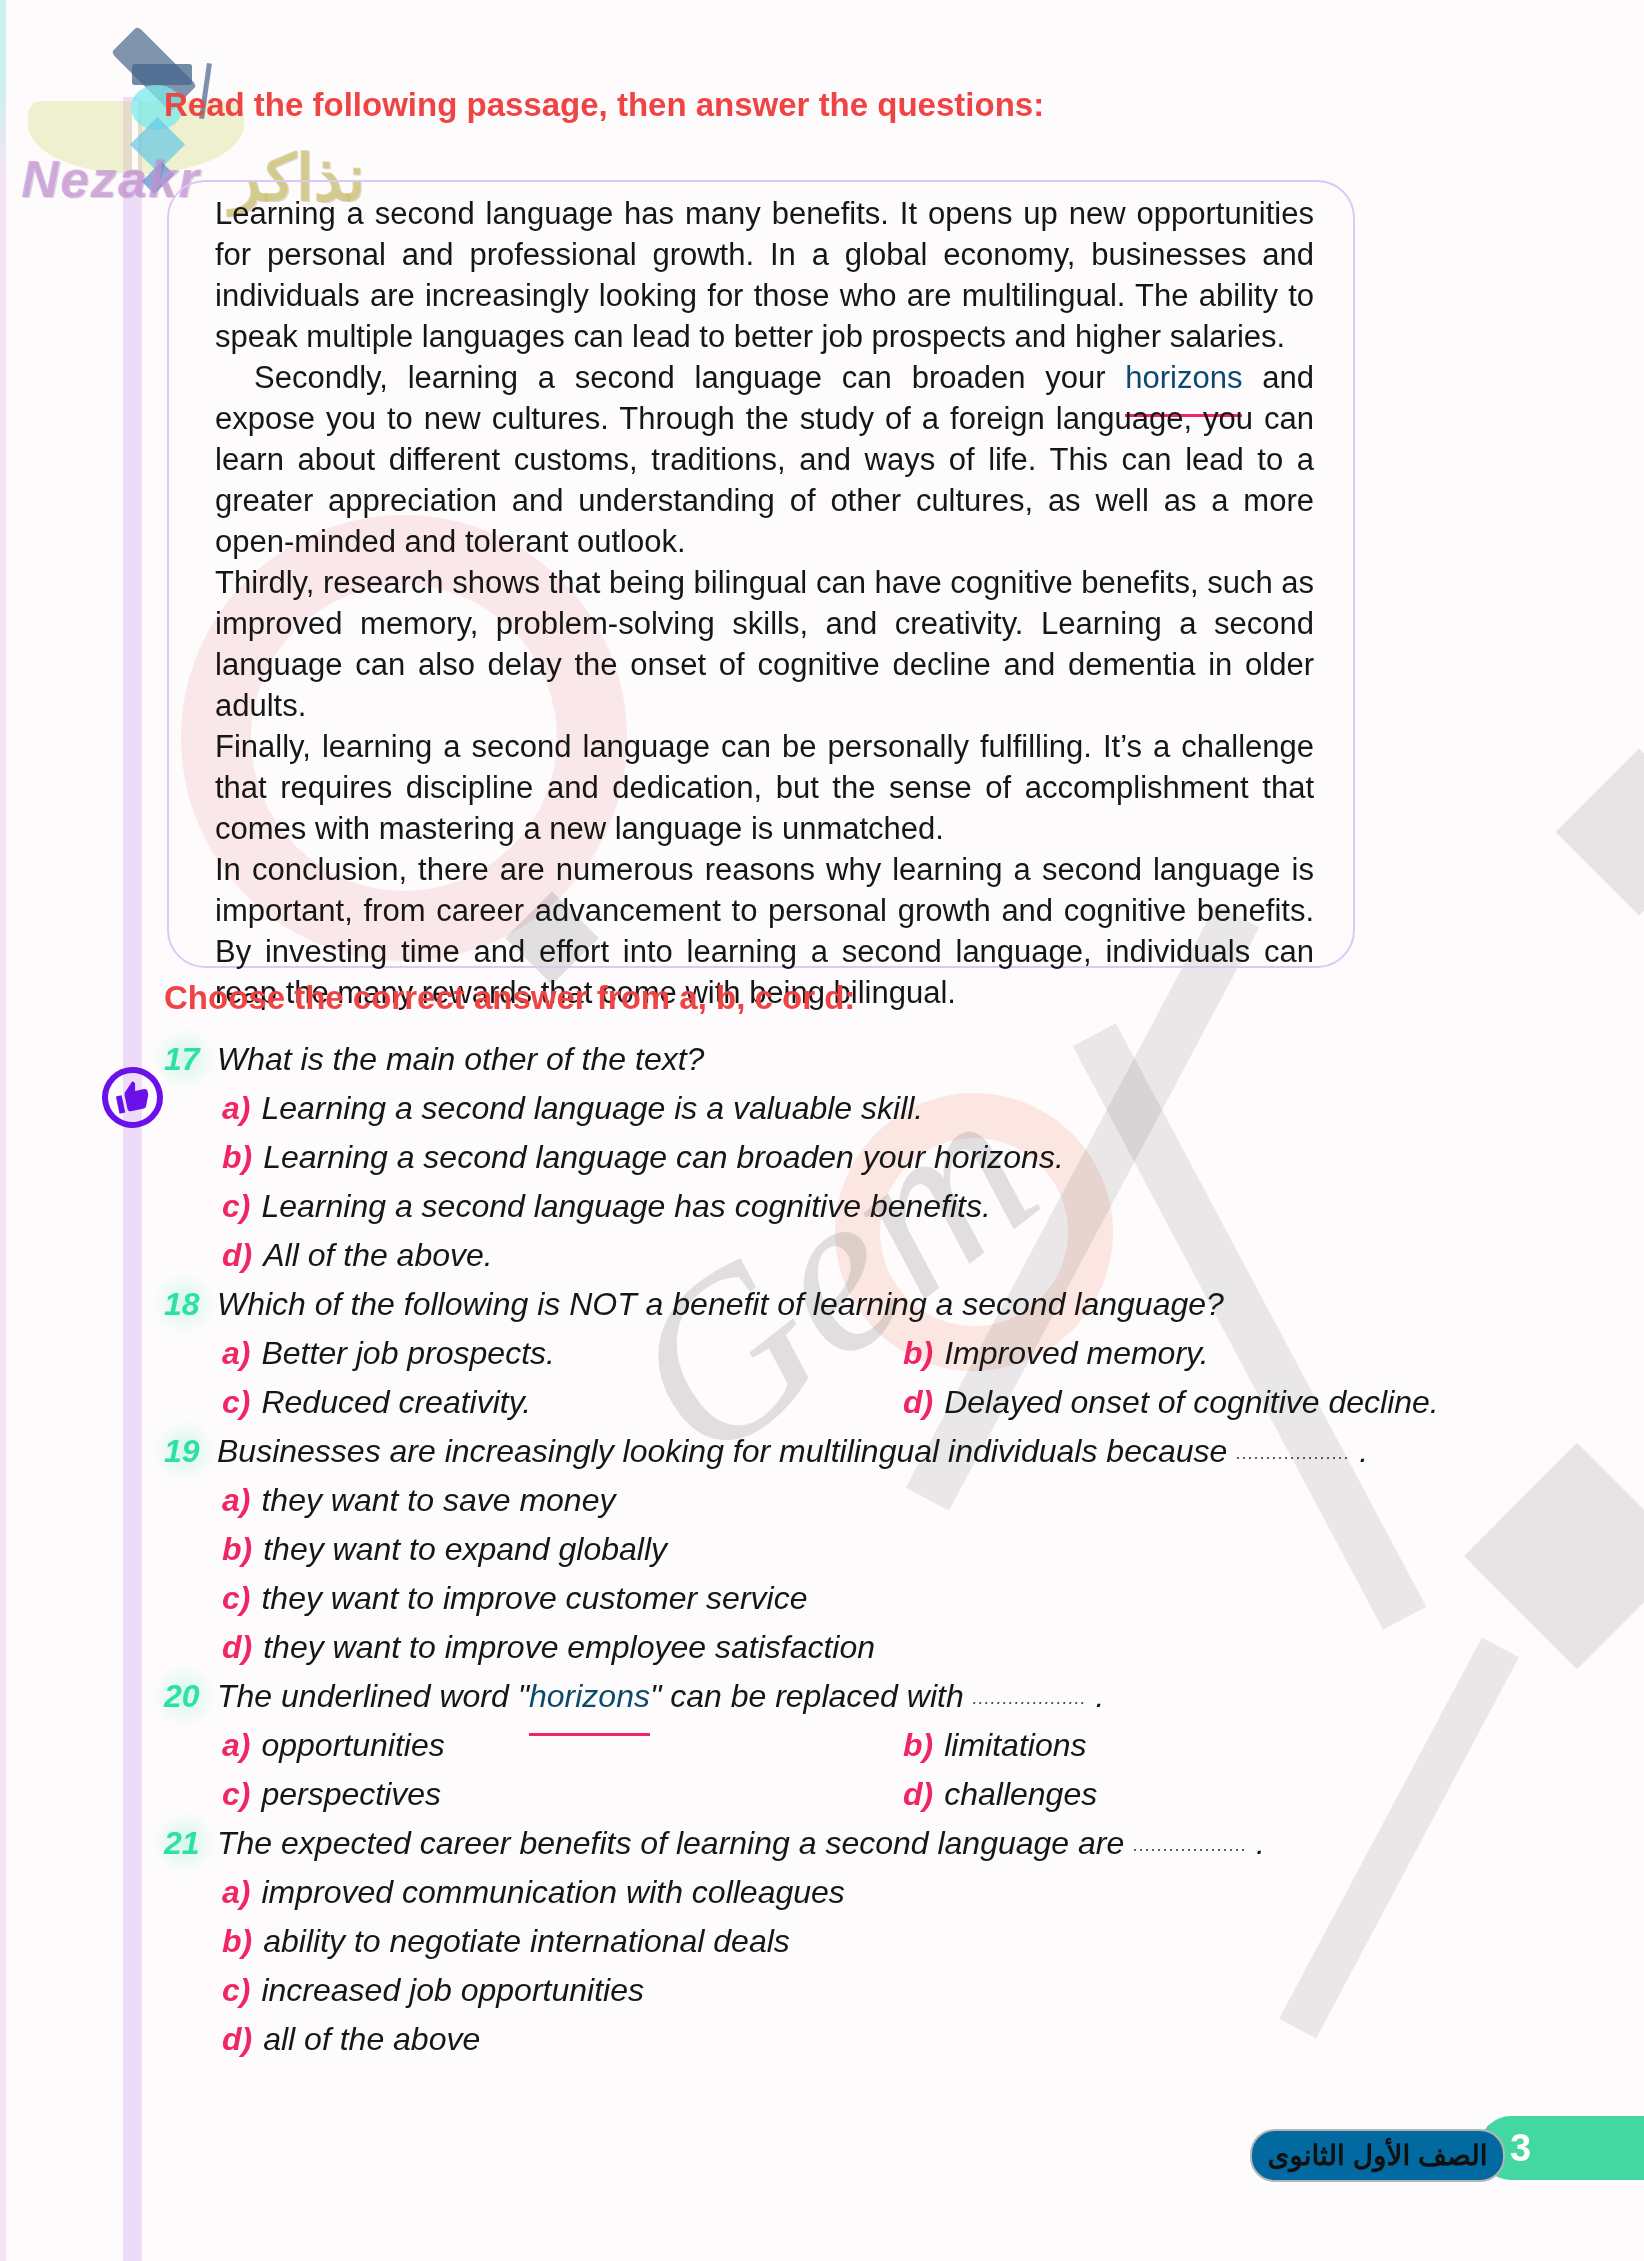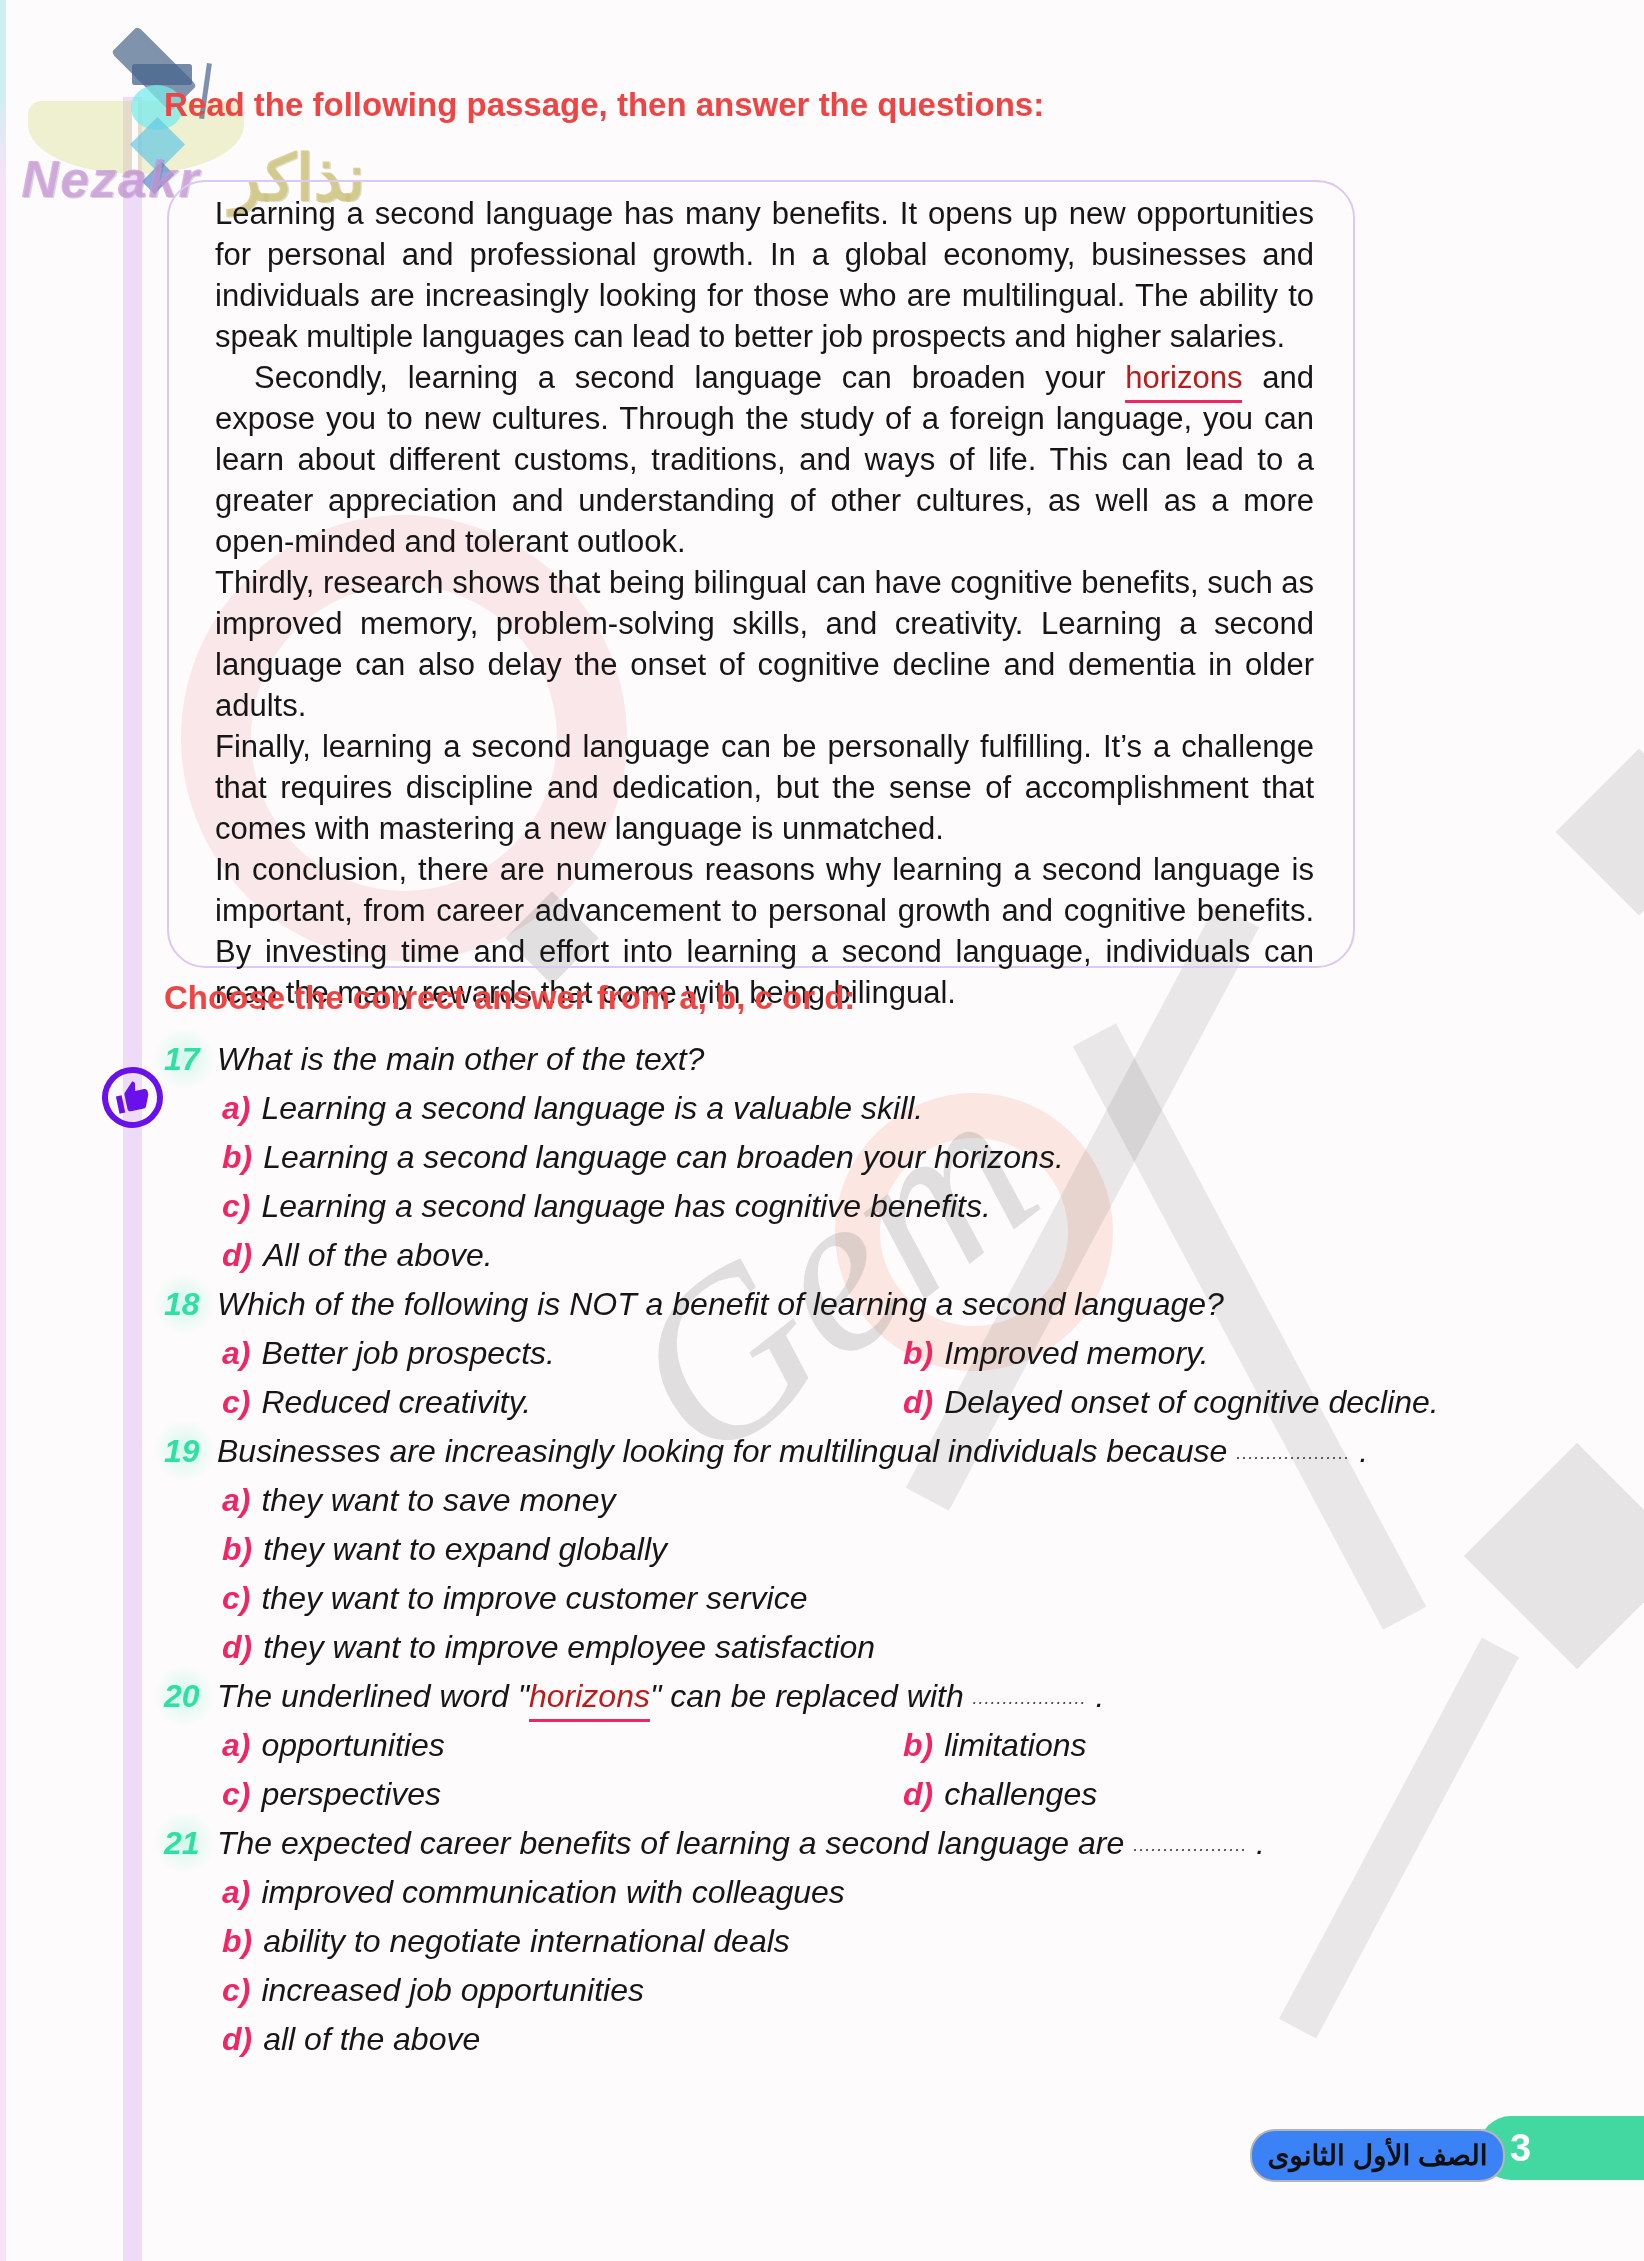--- a/index.html
+++ b/index.html
@@ -47,21 +47,21 @@
   .h-blue{position:absolute;left:164px;font-size:33px;font-weight:bold;color:#ef4444;z-index:2;}
   .h-read{top:86px;}
   .h-choose{top:979px;}
 
   
   .passage-box{position:absolute;left:167px;top:180px;width:1188px;height:788px;z-index:2;
                border:2.8px solid #ddc7f3;border-radius:38px;box-sizing:border-box;
                padding:11px 39px 14px 46px;background:transparent;}
   .passage-box p{margin:0;font-size:31px;line-height:41px;color:#161616;text-align:justify;}
   .p-ind{text-indent:39px;}
-  .hl-word{color:#b91c1c;border-bottom:3.5px solid #f02563;padding-bottom:5px;}
+  .hl-word{color:#0c4a6e;border-bottom:3.5px solid #f02563;padding-bottom:19px;}
 
   
   .questions{position:absolute;left:164px;top:1035px;width:1445px;z-index:2;}
   .row{height:49px;display:flex;align-items:center;font-size:32px;color:#161616;font-style:italic;}
   .row.opt,.row.opts2{padding-left:58px;box-sizing:border-box;}
   .qnum{flex:0 0 53px;width:53px;font-weight:bold;color:#2ee0a3;position:relative;z-index:0;}
   .qnum::before{content:"";position:absolute;left:-11px;top:-14px;width:63px;height:63px;border-radius:50%;
                 background:radial-gradient(closest-side,rgba(110,240,185,0.30),rgba(110,240,185,0));z-index:-1;}
   .qtext{flex:1;}
   .letter{font-weight:bold;color:#f02563;margin-right:11px;}
@@ -72,21 +72,21 @@
   
   .thumb{position:absolute;left:102px;top:1067px;width:61px;height:61px;border:6.3px solid #6a10ea;
          border-radius:50%;box-sizing:border-box;display:flex;align-items:center;justify-content:center;
          z-index:3;transform:rotate(-12deg);}
   .thumb svg{width:35px;height:35px;}
 
   
   .page-tab{position:absolute;left:1479px;top:2116px;width:166px;height:64px;background:#43d7a2;
             border-radius:32px 0 0 32px;z-index:2;color:#ffffff;font-size:38px;font-weight:bold;
             display:flex;align-items:center;padding-left:31px;box-sizing:border-box;}
-  .grade-pill{position:absolute;left:1250px;top:2129px;width:251px;height:49px;background:#3b82f6;
+  .grade-pill{position:absolute;left:1250px;top:2129px;width:251px;height:49px;background:#0369a1;
               border:2.1px solid #b5b5b5;border-radius:25px;z-index:3;display:flex;align-items:center;
               justify-content:center;font-size:28px;font-weight:bold;color:#101010;direction:rtl;}
 </style>
 </head>
 <body>
 
 <div class="page">
 
   <div class="edge-strip"></div>
   <div class="v-bar"></div>

